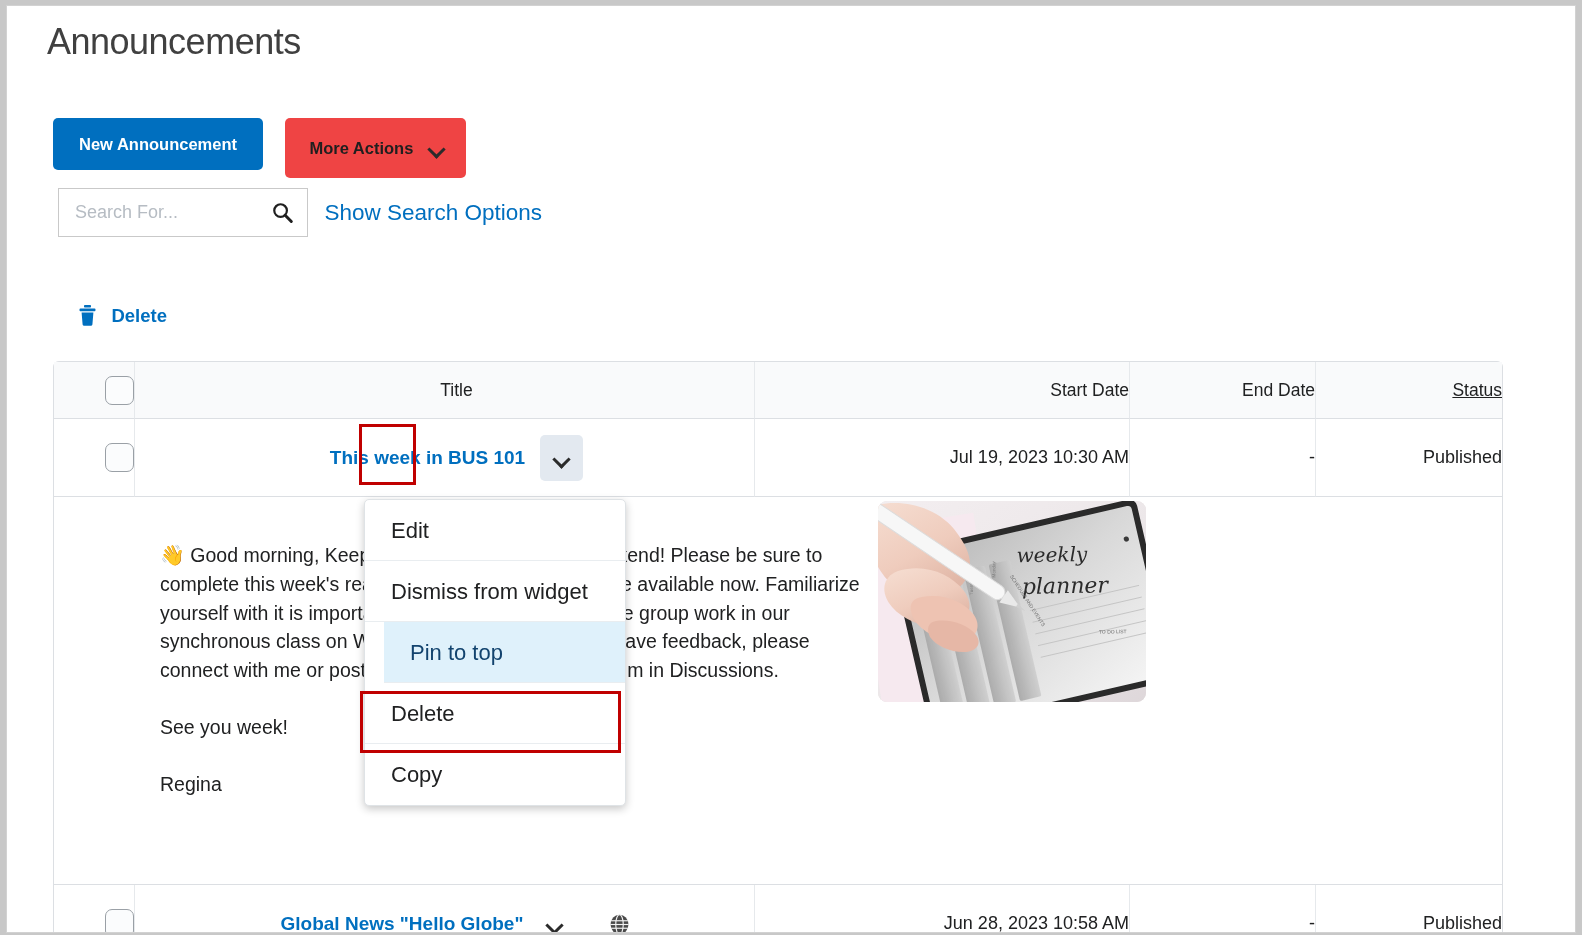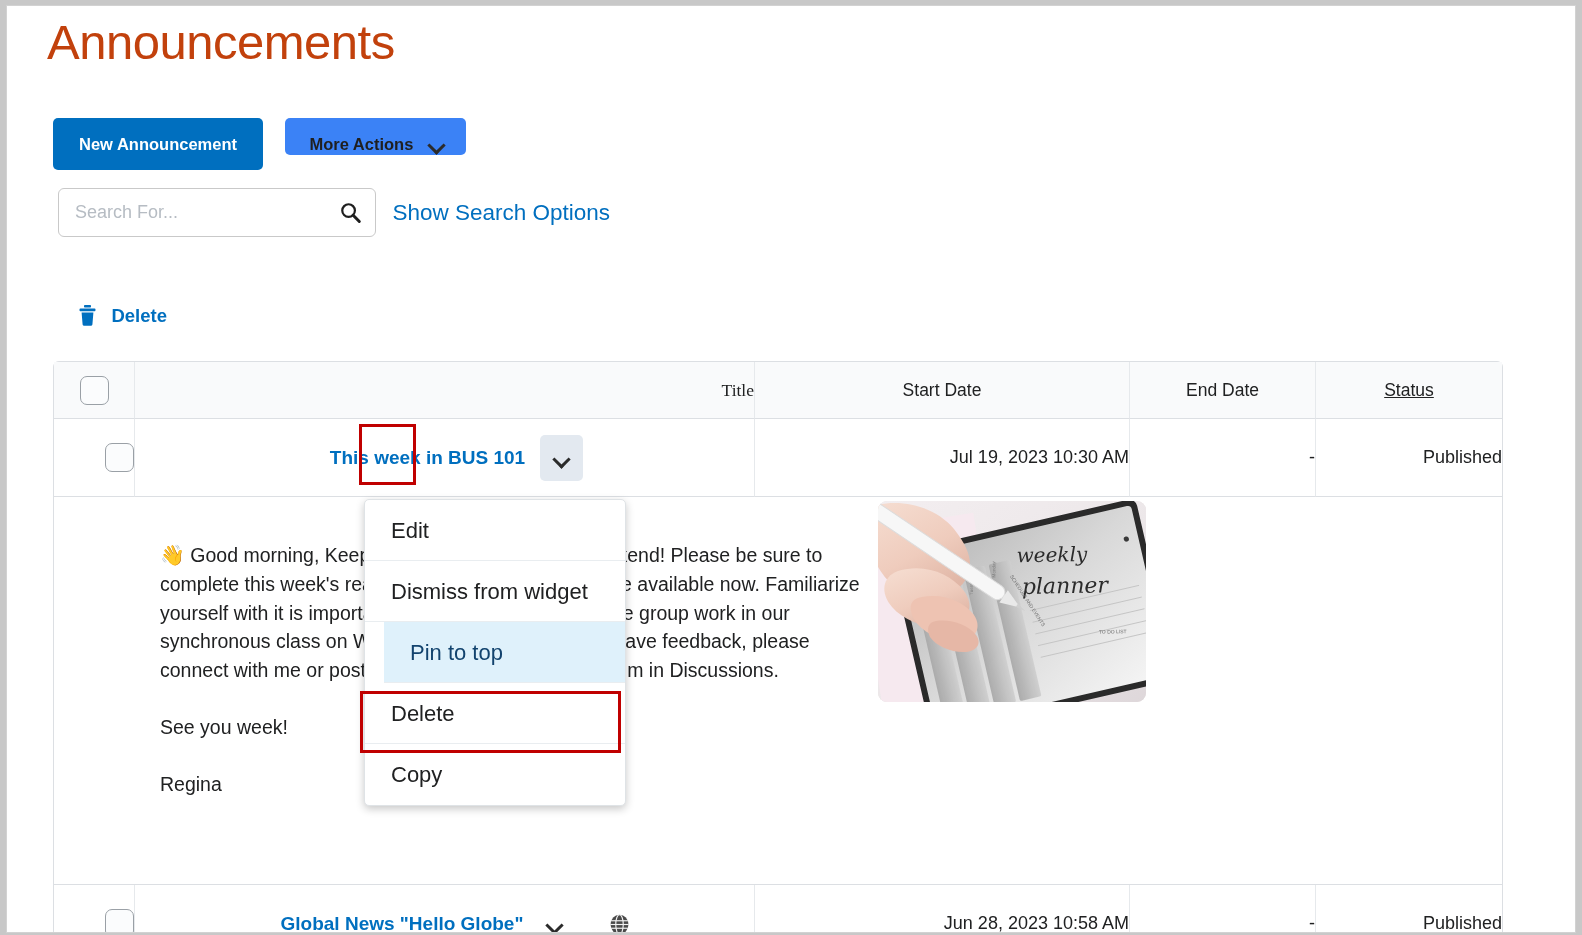--- a/index.html
+++ b/index.html
@@ -17,23 +17,23 @@
     width: 1570px; height: 928px;
     background: #ffffff;
     border: 1px solid #d2d2d2;
     overflow: hidden;
   }
 
   
   .page-title {
     position: absolute;
     left: 40px; top: 4px;
-    font-size: 49px;
+    font-size: 36px;
     font-weight: 400;
-    color: #c2410c;
+    color: #404040;
     letter-spacing: -0.5px;
     line-height: 64px;
     white-space: nowrap;
   }
 
   
   .btn-row { position: absolute; left: 46px; top: 112px; }
   .btn {
     display: inline-block;
     vertical-align: top;
@@ -45,23 +45,23 @@
     border: none;
   }
   .btn-primary {
     background: #006fbf;
     color: #ffffff;
     height: 52px;
     line-height: 52px;
     padding: 0 26px;
   }
   .btn-secondary {
-    background: #3b82f6;
+    background: #ef4444;
     color: #1f1f1f;
-    height: 37px;
+    height: 60px;
     line-height: 52px;
     padding: 0 22px 0 24px;
     margin-left: 18px;
     position: relative;
   }
   .btn-secondary .caret {
     display: inline-block;
     margin-left: 16px;
     position: relative;
     top: -2px;
@@ -79,23 +79,23 @@
     border-right: 3.2px solid #2b2b2b;
     border-bottom: 3.2px solid #2b2b2b;
     transform: rotate(45deg);
   }
 
   
   .search-row { position: absolute; left: 51px; top: 182px; }
   .search-box {
     display: inline-block;
     vertical-align: middle;
-    width: 318px; height: 49px;
+    width: 250px; height: 49px;
     border: 1px solid #c9c9c9;
-    border-radius: 6px;
+    border-radius: 0;
     background: #fff;
     position: relative;
   }
   .search-input {
     position: absolute;
     left: 14px; top: 0;
     width: 230px; height: 47px;
     border: none; outline: none;
     background: transparent;
     font-family: "Liberation Sans", sans-serif;
@@ -147,25 +147,25 @@
   }
   .tbl td, .tbl th { padding: 0; }
   .hdr-row th {
     background: #f9fafb;
     height: 57px;
     font-size: 17.5px;
     font-weight: 400;
     color: #202122;
     border-bottom: 1px solid #dcdfe3;
     border-right: 1px solid #e6e9ec;
-    text-align: center;
+    text-align: right;
   }
   .hdr-row th:last-child { border-right: none; }
   .hdr-row th.c-check { width: 81px; border-right: 1px solid #e6e9ec; }
-  .hdr-row th.c-title { width: 620px; text-align: right; padding-left: 24px; font-family: Liberation Serif, serif; }
+  .hdr-row th.c-title { width: 620px; text-align: center; padding-left: 24px; }
   .hdr-row th.c-start { width: 375px; }
   .hdr-row th.c-end   { width: 186px; }
   .hdr-row th.c-stat  { width: 186px; text-decoration: underline; }
 
   .data-row td {
     height: 78px;
     border-bottom: 1px solid #dcdfe3;
     border-right: 1px solid #e6e9ec;
     font-size: 18px;
     color: #202122;

